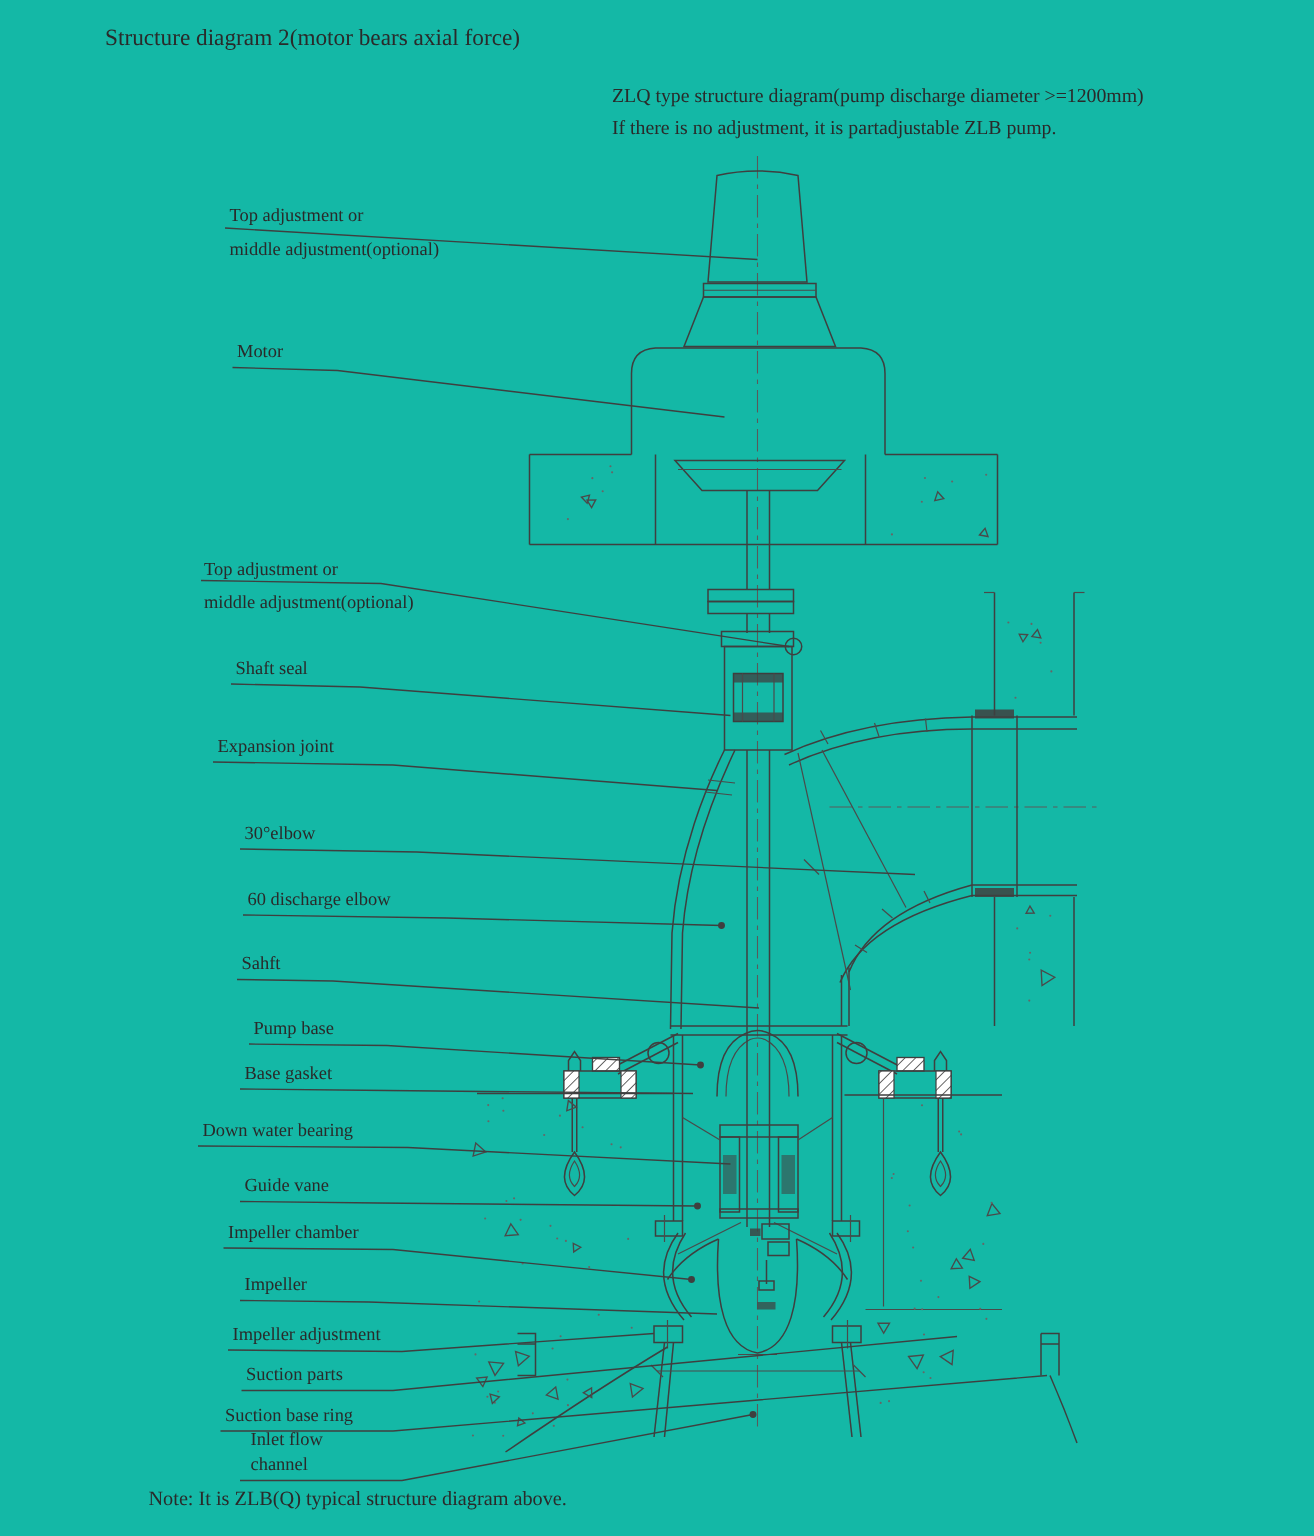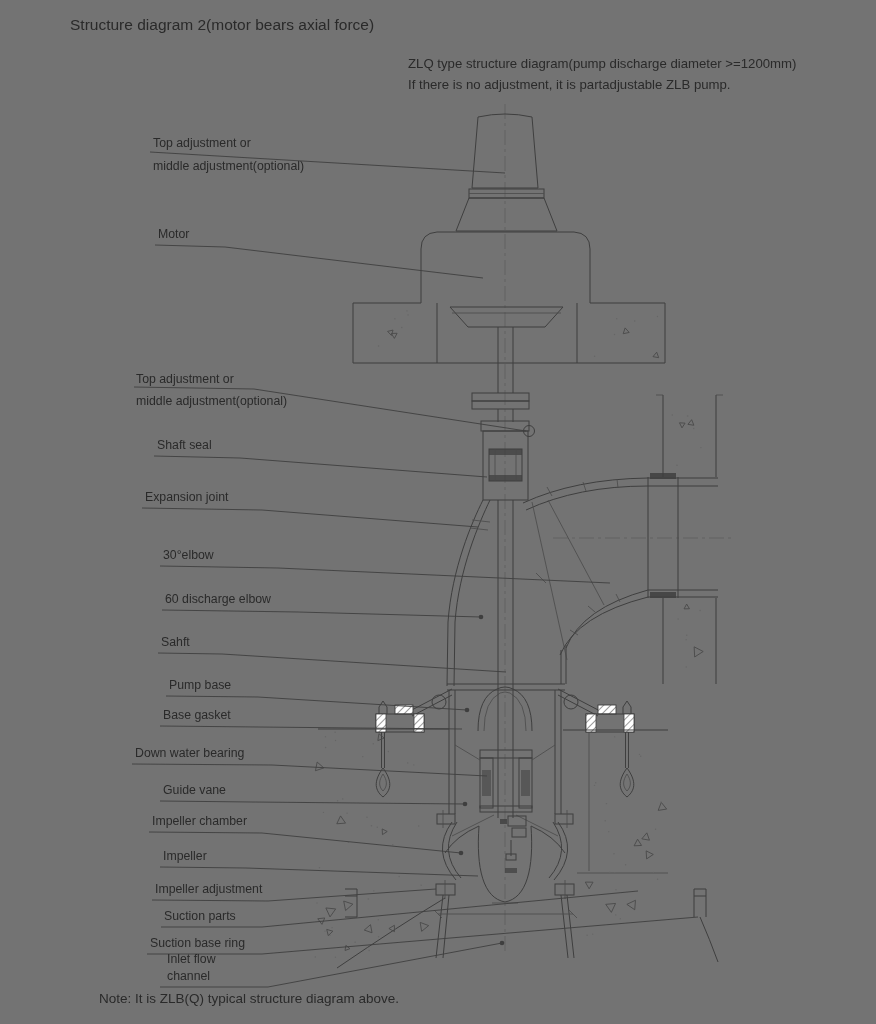--- a/index.html
+++ b/index.html
@@ -1,17 +1,17 @@
 <!DOCTYPE html>
 <html><head>
 <meta charset="utf-8">
 <style>
   html,body{margin:0;padding:0;background:#ffffff;}
-  .stage{position:relative;width:876px;height:1024px;background:#737373;overflow:hidden;
-         font-family:Liberation Sans, sans-serif;}
+  .stage{position:relative;width:876px;height:1024px;background:#14b8a6;overflow:hidden;
+         font-family:Liberation Serif, serif;}
   svg{position:absolute;left:0;top:0;}
   svg text{fill:#2a2a2a;}
   .t-title{font-size:15.5px;}
   .t-sub{font-size:13.2px;}
   .t-note{font-size:13.5px;}
   .lbl{font-size:12.3px;}
   .ln{stroke:#3f3f3f;stroke-width:1;fill:none;}
   .ln-thin{stroke:#4a4a4a;stroke-width:.8;fill:none;}
   .leader{stroke:#3f3f3f;stroke-width:.9;fill:none;}
   .cl{stroke:#5a5a5a;stroke-width:.7;fill:none;stroke-dasharray:15 4 3 4;}

